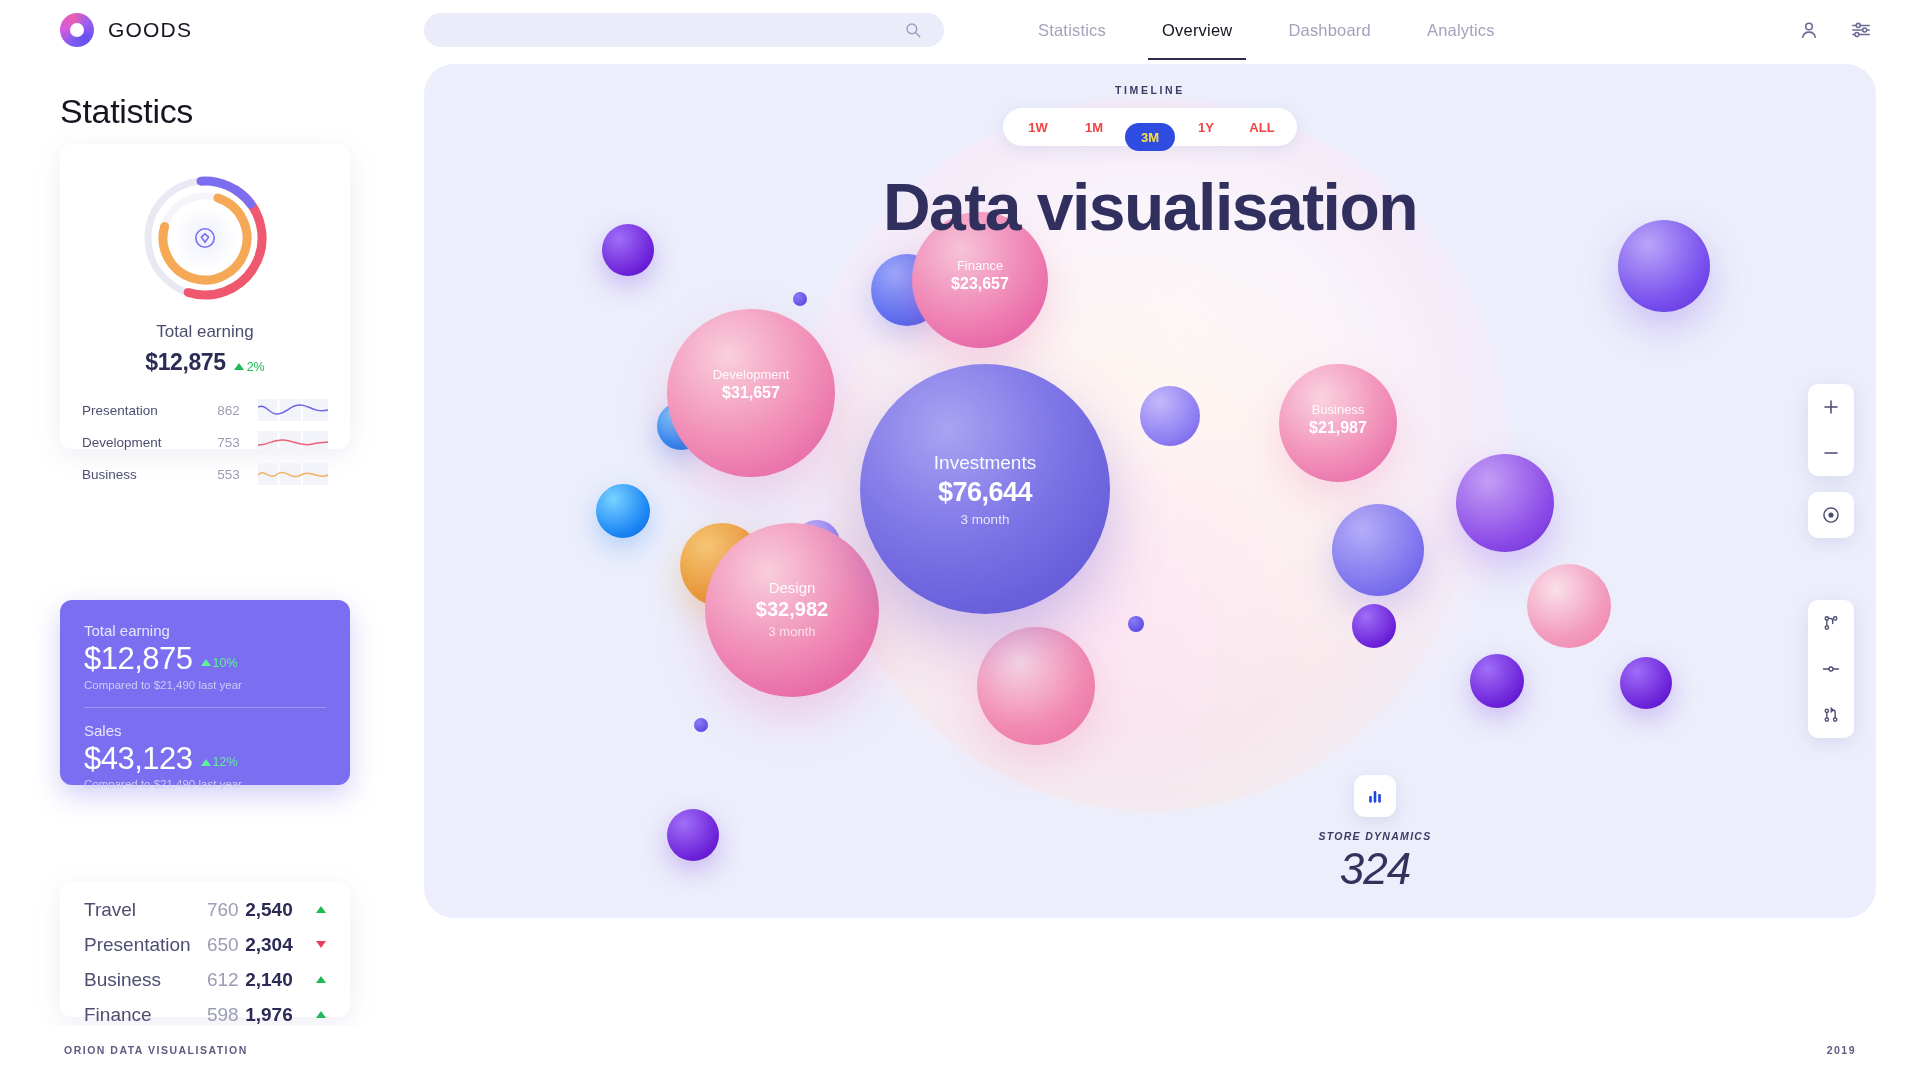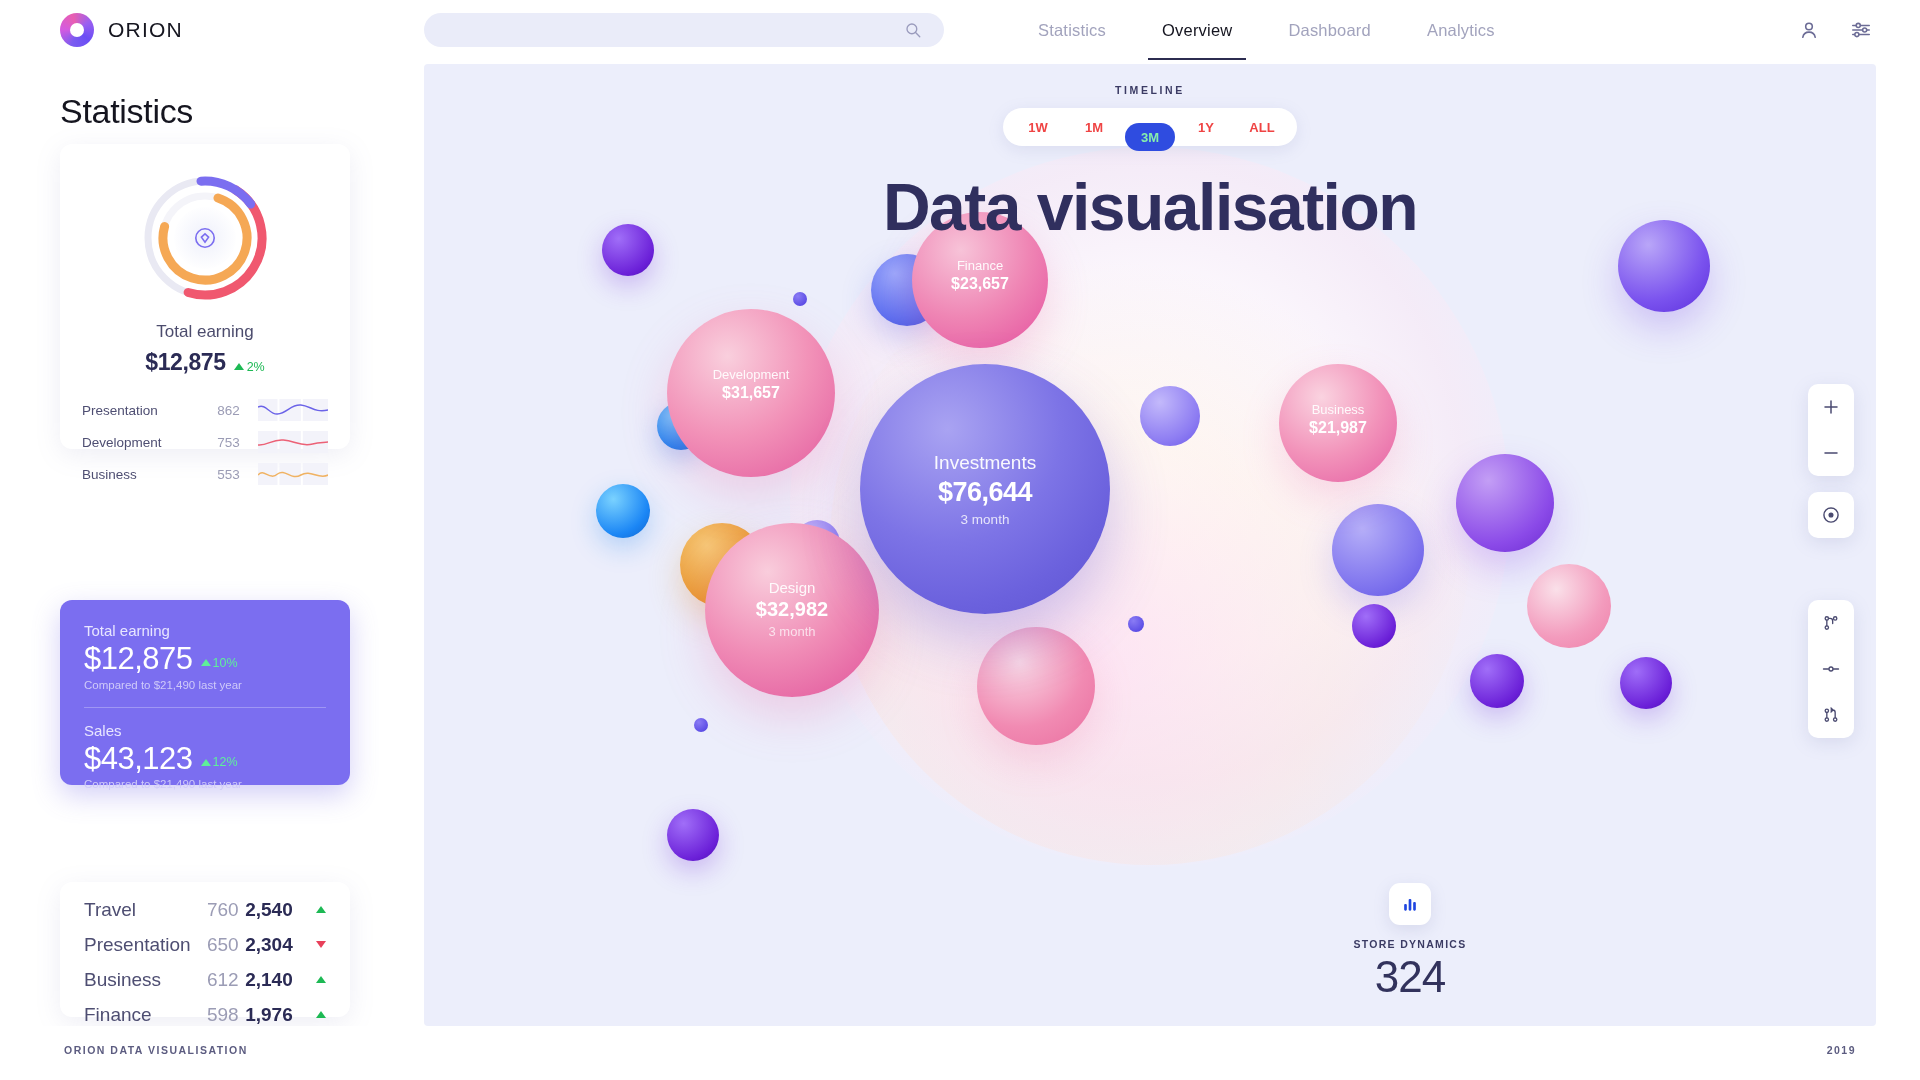--- a/index.html
+++ b/index.html
@@ -104,22 +104,22 @@
 
   .card-table { top:822px; height:135px; padding:10px 24px; }
   .tr { display:flex; align-items:center; height:35px; font-size:19px; }
   .td-name { width:118px; color:#4e4e72; }
   .td-a { width:42px; text-align:right; color:#9b9cb5; }
   .td-b { width:56px; text-align:right; color:#2b2b55; font-weight:bold; }
   .td-c { width:34px; text-align:right; display:flex; justify-content:flex-end; padding-left:12px; }
 
   
   .stage {
-    position:absolute; left:424px; top:64px; width:1452px; height:962px;
-    background:#eceefb; border-radius:4px; overflow:hidden;
+    position:absolute; left:424px; top:64px; width:1452px; height:854px;
+    background:#eceefb; border-radius:30px; overflow:hidden;
   }
   .stage-bg-glow {
     position:absolute; left:50%; top:46%; transform:translate(-50%,-50%);
     width:720px; height:720px; border-radius:50%;
     background:radial-gradient(circle at 50% 45%,
       rgba(255,255,255,.97) 0%,
       rgba(252,246,252,.9) 38%,
       rgba(248,234,246,.7) 58%,
       rgba(240,238,252,.25) 76%,
       rgba(236,238,251,0) 88%);
@@ -136,21 +136,21 @@
   }
   .timeline-pills {
     position:absolute; left:50%; top:44px; transform:translateX(-50%);
     height:38px; background:#fff; border-radius:19px; display:flex; align-items:center;
     padding:0 7px; box-shadow:0 4px 16px rgba(120,125,180,.15);
   }
   .pill {
     min-width:50px; height:28px; border-radius:14px; display:flex; align-items:center; justify-content:center;
     font-size:13px; font-weight:bold; color:#ef4444; cursor:pointer; margin:0 3px; padding:0 10px;
   }
-  .pill.active { background:#2f4ce0; color:#86efac;margin-top:20px; }
+  .pill.active { background:#2f4ce0; color:#fde047;margin-top:20px; }
 
   .stage-title {
     position:absolute; left:0; right:0; top:105px; text-align:center;
     font-size:66px; font-weight:bold; color:#302f5e; letter-spacing:-1.5px; z-index:6;
   }
 
   
   .bubble { position:absolute; border-radius:50%; }
   .bubble-txt { position:absolute; left:0; right:0; text-align:center; color:#fff; }
   .b-name { font-size:13px; opacity:.93; }
@@ -187,21 +187,21 @@
   .footer-left { position:absolute; left:64px; top:18px; font-size:10.5px; font-weight:bold; letter-spacing:1.5px; color:#5c5c80; }
   .footer-right { position:absolute; right:64px; top:18px; font-size:10.5px; font-weight:bold; letter-spacing:1.5px; color:#5c5c80; }
 </style>
 </head>
 <body>
 
 <div class="topbar">
 
   <div class="logo-wrap">
     <div class="logo-mark"></div>
-    <div class="logo-text">ORION</div>
+    <div class="logo-text">GOODS</div>
   </div>
 
   <input class="searchbar" value="" placeholder="" style="">
   <svg class="search-icon" viewBox="0 0 24 24" fill="none" stroke="#9a9bbd" stroke-width="1.8">
     <circle cx="10.5" cy="10.5" r="6.5"></circle>
       <line x1="15.4" y1="15.4" x2="21" y2="21" stroke-linecap="round"></line>
   </svg>
 
   <div class="nav">
     <div class="nav-item">Statistics</div>
@@ -475,21 +475,21 @@
         <circle cx="7" cy="17.5" r="2"></circle>
           <circle cx="17" cy="17.5" r="2"></circle>
           <circle cx="7" cy="7" r="2"></circle>
         <path d="M7 9v6.5M17 15.5V9c0-2-1-3-3-3h-2M12 3.5L14.5 6 12 8.5"></path>
       </svg>
     </div>
   </div>
 
 
 
-  <div class="stat" style="left:876px;">
+  <div class="stat" style="left:841px;font-style:italic;">
     <div class="stat-icon-box">
       <svg width="20" height="20" viewBox="0 0 24 24" fill="#1f46e0">
         <rect x="5" y="12" width="3.2" height="8" rx="1.3"></rect>
         <rect x="10.4" y="6" width="3.2" height="14" rx="1.3"></rect>
         <rect x="15.8" y="9.5" width="3.2" height="10.5" rx="1.3"></rect>
       </svg>
     </div>
     <div class="stat-label">STORE DYNAMICS</div>
     <div class="stat-value">324</div>
   </div>

